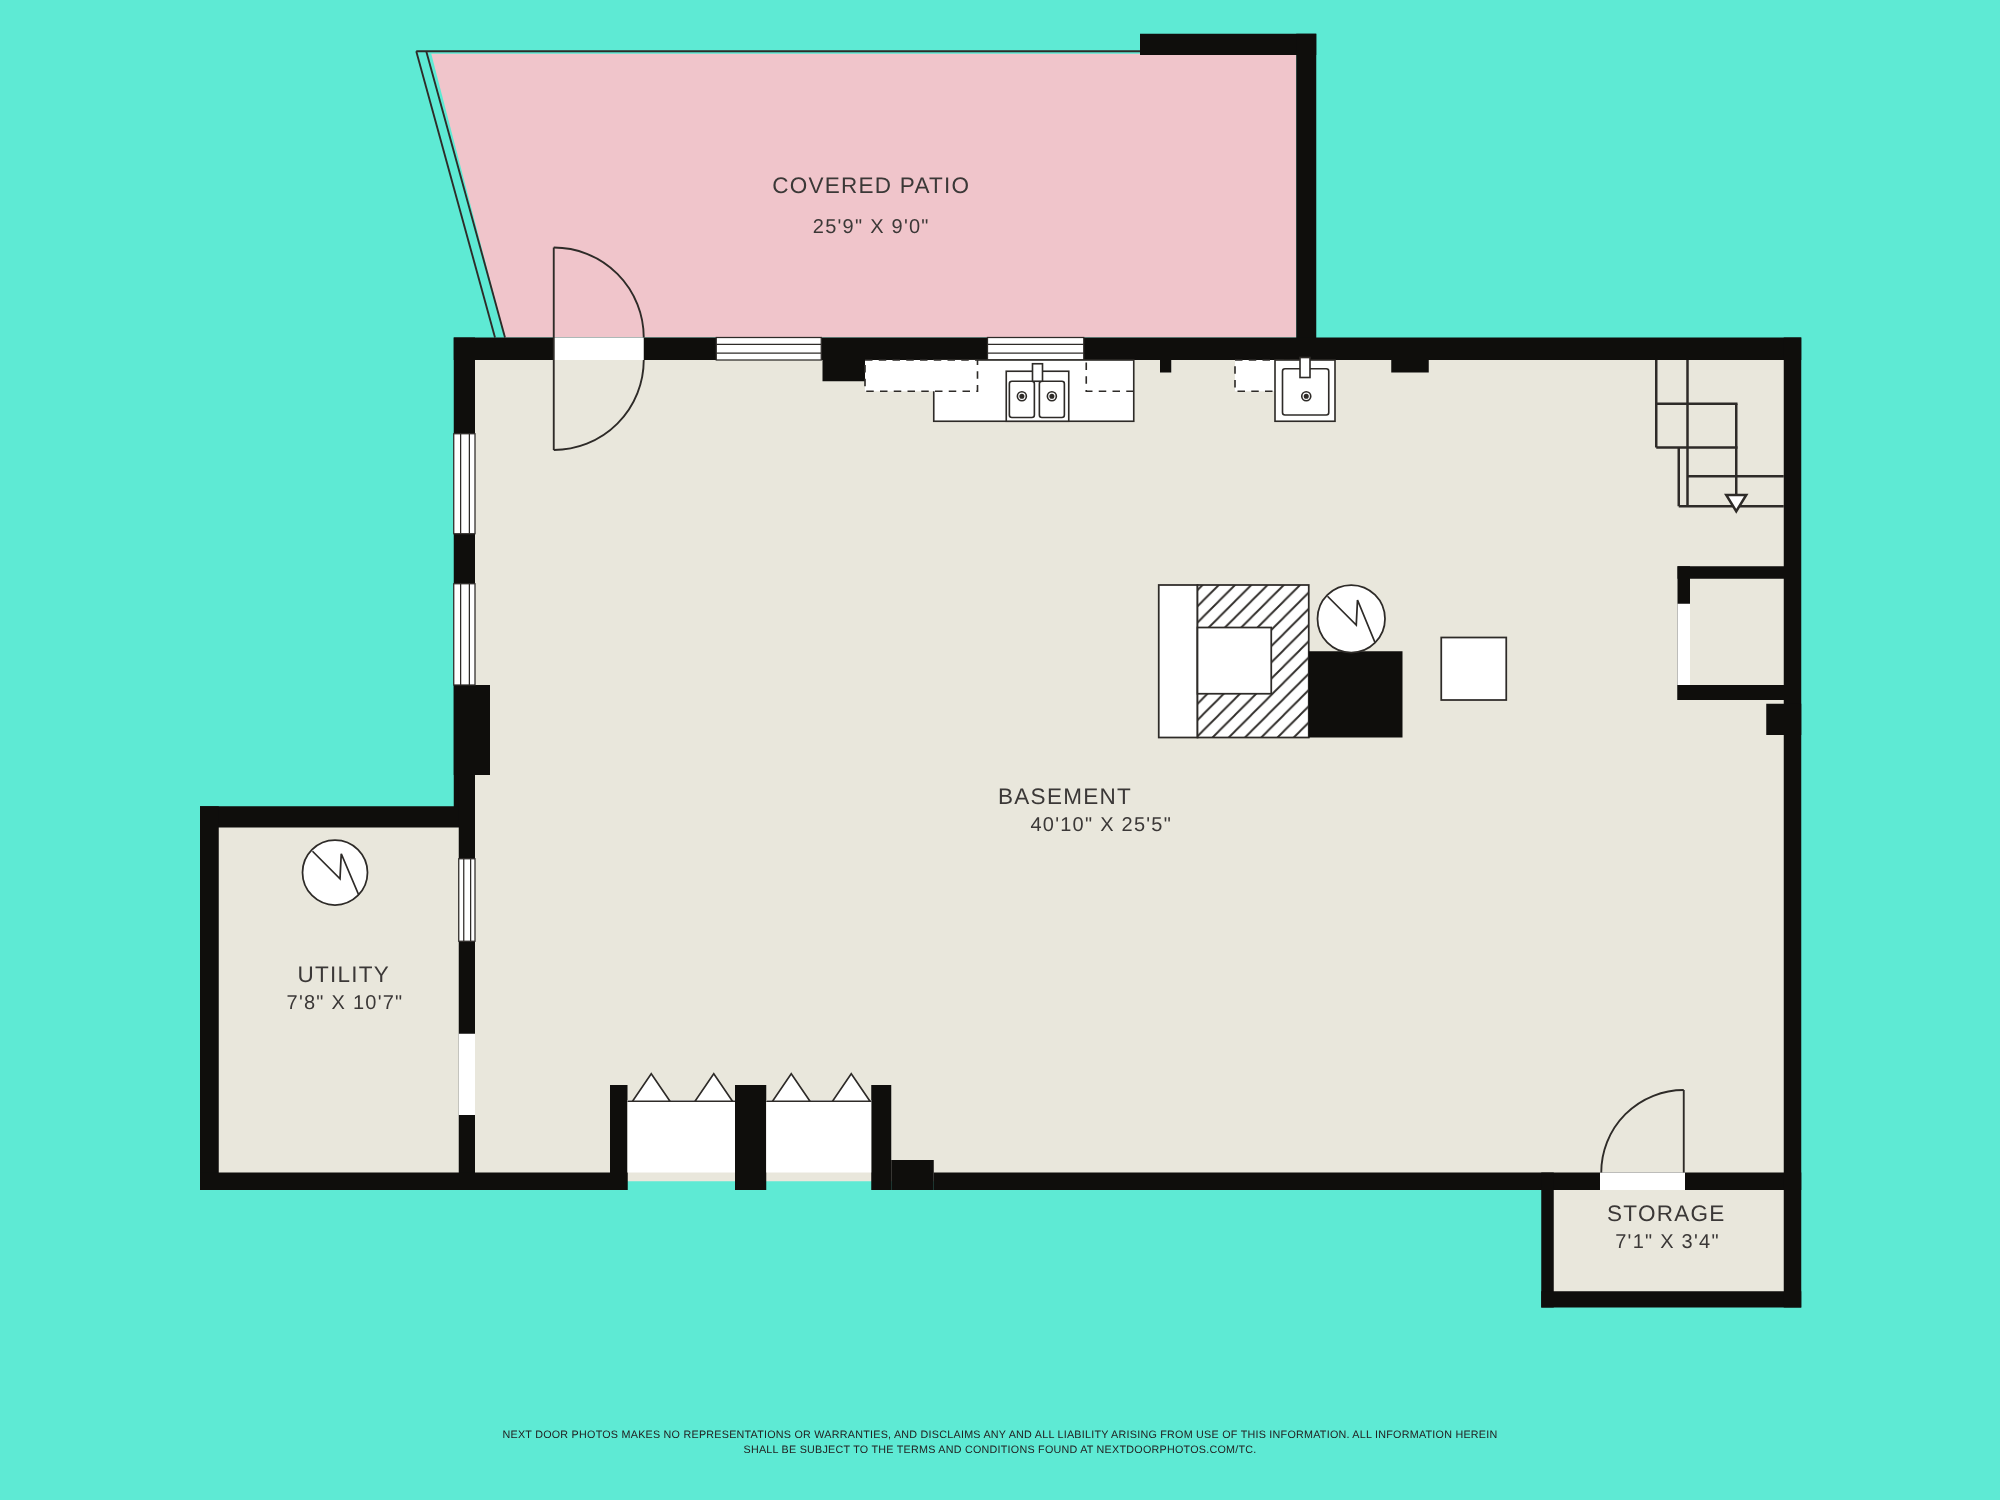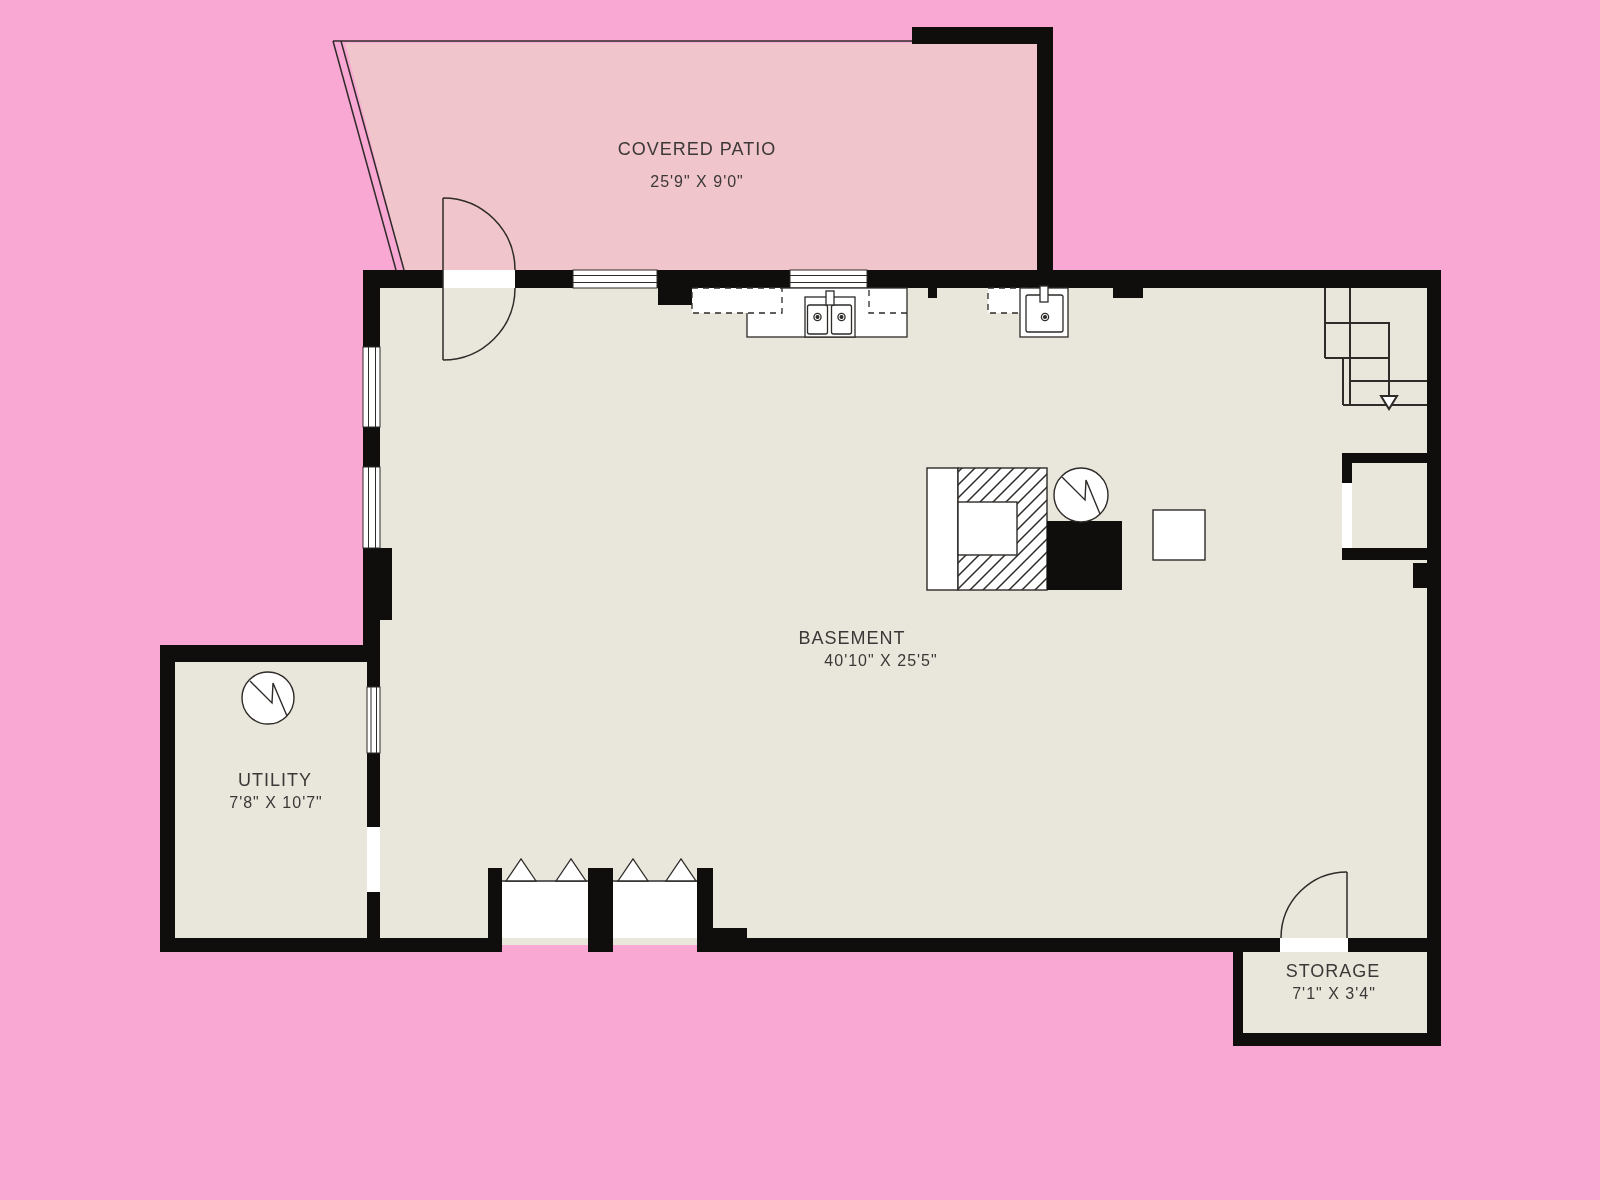--- a/index.html
+++ b/index.html
@@ -1,16 +1,16 @@
 <!DOCTYPE html>
 <html><head>
 <meta charset="utf-8">
 <style>
   html,body{margin:0;padding:0;background:#ffffff;}
-  #stage{position:relative;width:1600px;height:1200px;background:#f9a8d4;overflow:hidden;
+  #stage{position:relative;width:1600px;height:1200px;background:#5eead4;overflow:hidden;
          font-family:"Liberation Sans", sans-serif;}
   #plan-svg{position:absolute;left:0;top:0;}
   .room-label{position:absolute;transform:translate(-50%,-50%);color:#3b3837;
               text-transform:uppercase;white-space:nowrap;text-align:center;}
   .room-name{font-size:18px;letter-spacing:1px;font-weight:400;}
   .room-dims{font-size:16px;letter-spacing:1px;font-weight:400;}
   #footer{position:absolute;left:0;right:0;top:1142px;text-align:center;color:#222;
           font-size:8.6px;line-height:11.5px;letter-spacing:.2px;}
   #footer div{white-space:nowrap;}
 </style>
@@ -206,15 +206,17 @@
 </div>
 
 <div class="room-label" style="left:1333px;top:971px;text-align:right;">
   <div class="room-name">STORAGE</div>
 </div>
 <div class="room-label" style="left:1334px;top:994px;">
   <div class="room-dims">7'1" X 3'4"</div>
 </div>
 
 <div id="footer">
+  <div>NEXT DOOR PHOTOS MAKES NO REPRESENTATIONS OR WARRANTIES, AND DISCLAIMS ANY AND ALL LIABILITY ARISING FROM USE OF THIS INFORMATION. ALL INFORMATION HEREIN</div>
+  <div>SHALL BE SUBJECT TO THE TERMS AND CONDITIONS FOUND AT NEXTDOORPHOTOS.COM/TC.</div>
 </div>
 
 </div>
 
 </body></html>

